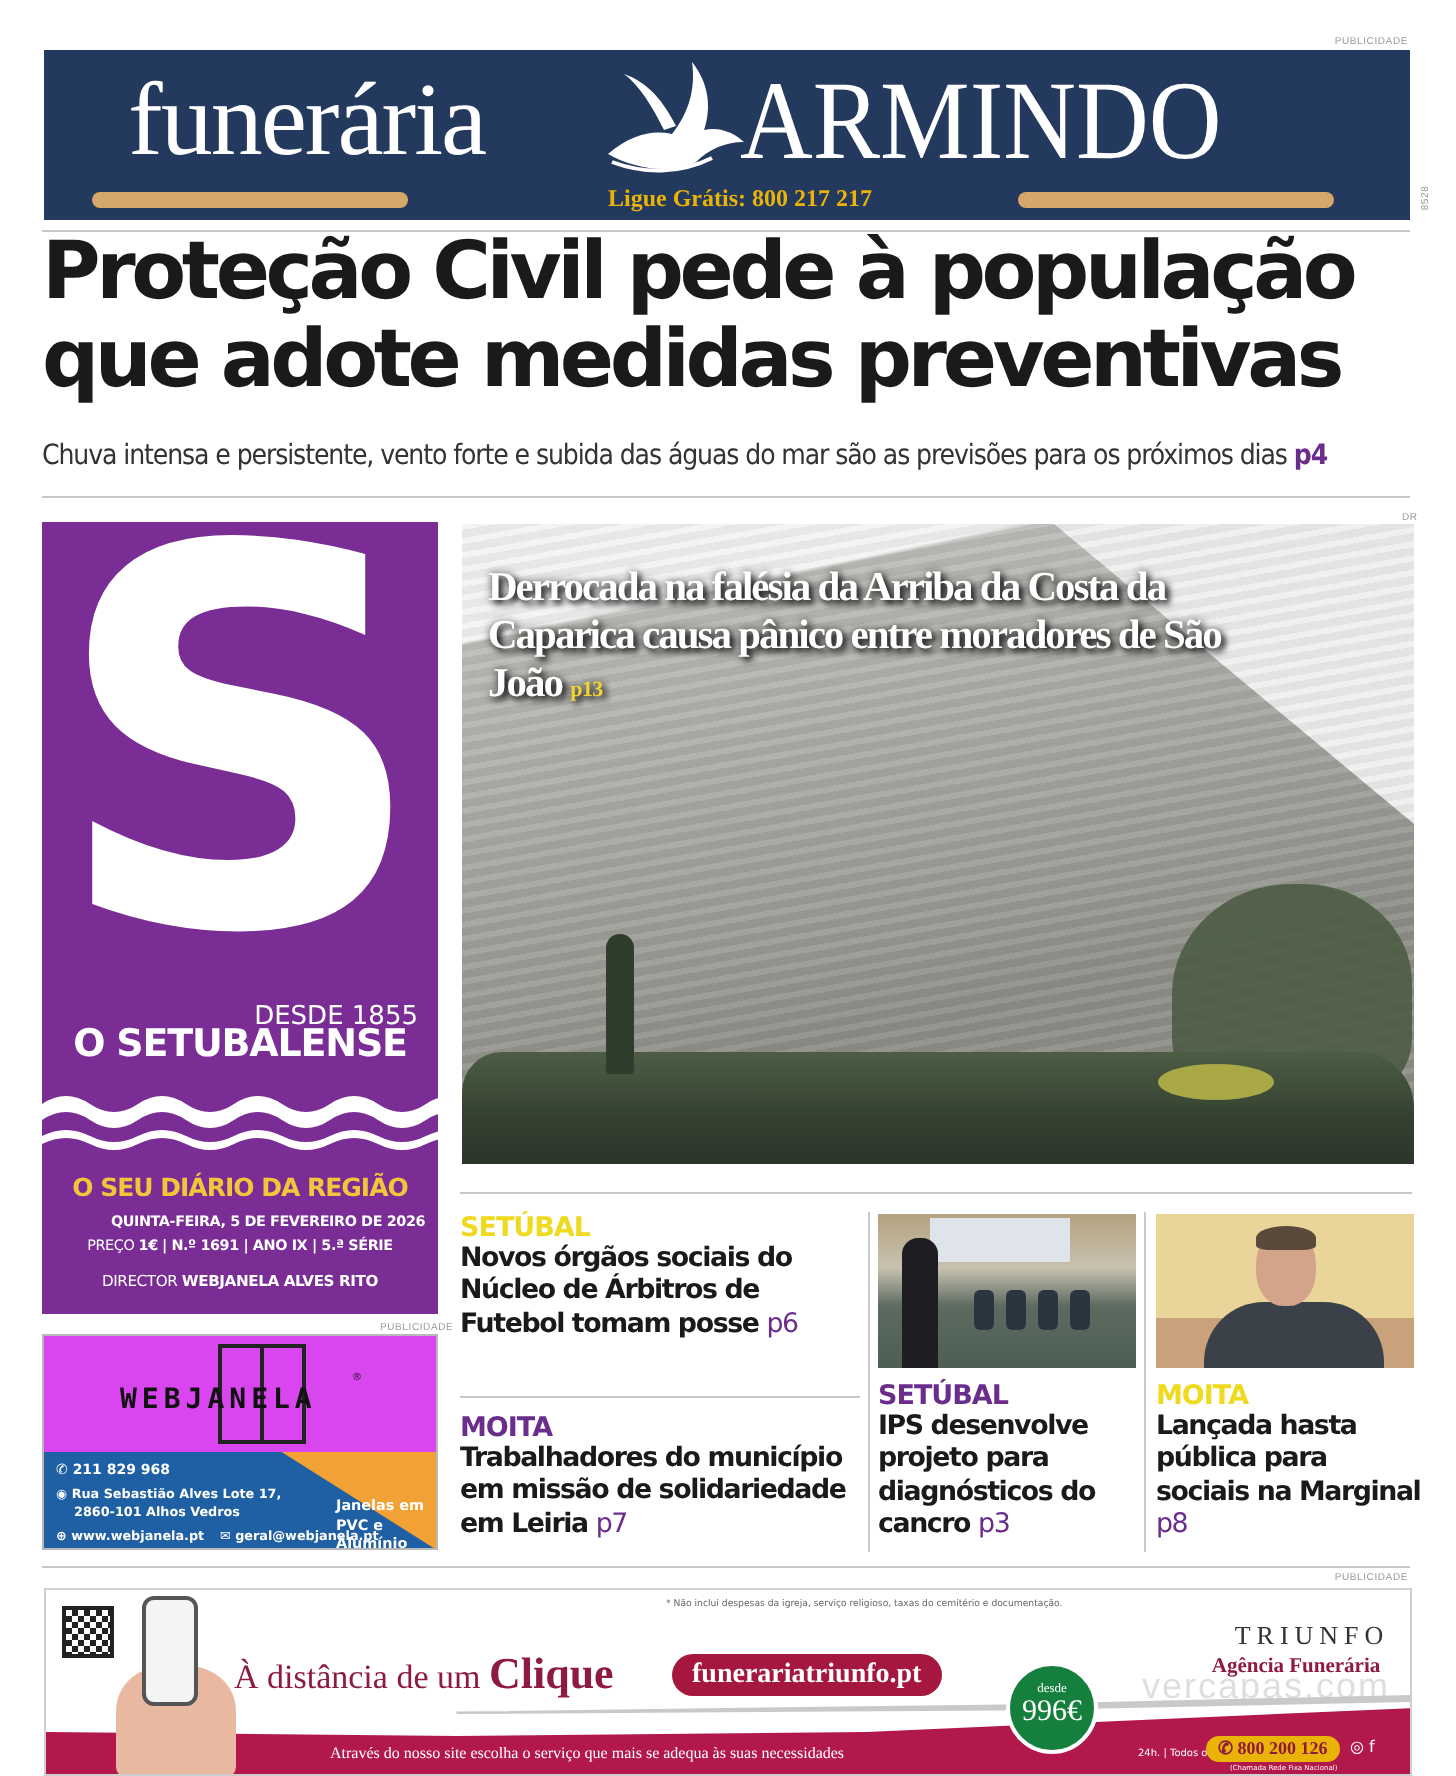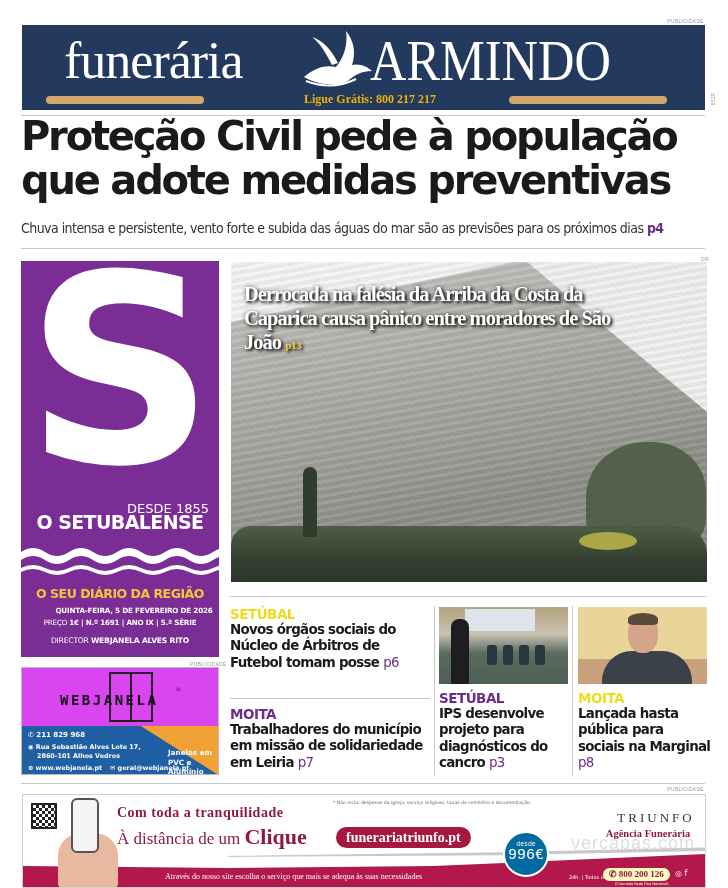--- a/index.html
+++ b/index.html
@@ -96,29 +96,29 @@
   #bottom-ad .swoosh { position: absolute; left: 0; top: 55px; width: 684px; height: 40px; background: #b3184a; clip-path: polygon(0 40%, 30% 45%, 60% 40%, 100% 10%, 100% 100%, 0 100%); }
   #bottom-ad .swoosh2 { position: absolute; left: 0; top: 50px; width: 684px; height: 12px; background: #c9c9c9; clip-path: polygon(30% 90%, 70% 60%, 100% 20%, 100% 50%, 70% 85%, 30% 100%); }
   #bottom-ad .qr { position: absolute; left: 8px; top: 8px; width: 26px; height: 26px; background: repeating-conic-gradient(#222 0 25%, #fff 0 50%) 0 0/6px 6px; border: 2px solid #222; }
   #bottom-ad .phone-mock { position: absolute; left: 48px; top: 3px; width: 28px; height: 55px; border-radius: 6px; border: 2px solid #555; background: #f4f4f4; }
   #bottom-ad .hand { position: absolute; left: 35px; top: 38px; width: 60px; height: 56px; background: #e8b9a0; border-radius: 40% 40% 10% 10%; }
   #bottom-ad .line1 { position: absolute; left: 94px; top: 10px; font-family: "Liberation Serif", serif; font-weight: bold; font-size: 14px; color: #8e1b3f; letter-spacing: 0.5px; }
   #bottom-ad .line2 { position: absolute; left: 94px; top: 29px; font-family: "Liberation Serif", serif; font-size: 17px; color: #8e1b3f; }
   #bottom-ad .line2 b { font-size: 22px; }
   #bottom-ad .url { position: absolute; left: 313px; top: 32px; height: 21px; padding: 0 10px; border-radius: 11px; background: #a5173f; color: #fff; font-family: "Liberation Serif", serif; font-weight: bold; font-size: 14px; line-height: 21px; }
   #bottom-ad .disclaimer { position: absolute; left: 310px; top: 5px; font-size: 4.6px; color: #666; }
-  #bottom-ad .badge { position: absolute; left: 480px; top: 36px; width: 46px; height: 46px; border-radius: 50%; background: #0369a1; border: 2px solid #fff; color: #fff; text-align: center; font-family: Liberation Mono, monospace; }
+  #bottom-ad .badge { position: absolute; left: 480px; top: 36px; width: 46px; height: 46px; border-radius: 50%; background: #15803d; border: 2px solid #fff; color: #fff; text-align: center; font-family: Liberation Serif, serif; }
   #bottom-ad .badge .desde { font-size: 6.5px; display: block; margin-top: 8px; }
   #bottom-ad .badge .price { font-size: 15px; display: block; line-height: 16px; }
   #bottom-ad .triunfo { position: absolute; left: 588px; top: 15px; width: 90px; text-align: center; font-family: "Liberation Serif", serif; font-size: 13px; letter-spacing: 3px; color: #333; }
   #bottom-ad .agencia { position: absolute; left: 570px; top: 33px; width: 110px; text-align: center; font-family: "Liberation Serif", serif; font-weight: bold; font-size: 10.5px; color: #8e1b3f; }
   #bottom-ad .watermark { position: absolute; left: 548px; top: 38px; font-family: "Liberation Sans", sans-serif; font-size: 18px; color: rgba(200,200,200,0.6); letter-spacing: 1px; }
   #bottom-ad .footer-left { position: absolute; left: 94px; top: 77px; font-family: "Liberation Serif", serif; font-size: 8px; color: #fff; margin-left: 48px; }
   #bottom-ad .hours { position: absolute; left: 546px; top: 79px; font-size: 5px; color: #fff; }
-  #bottom-ad .phone-pill { position: absolute; left: 580px; top: 73px; height: 13px; padding: 0 6px; border-radius: 7px; background: #fef9c3; color: #8e1b3f; font-family: "Liberation Serif", serif; font-weight: bold; font-size: 9px; line-height: 13px; }
+  #bottom-ad .phone-pill { position: absolute; left: 580px; top: 73px; height: 13px; padding: 0 6px; border-radius: 7px; background: #eab308; color: #8e1b3f; font-family: "Liberation Serif", serif; font-weight: bold; font-size: 9px; line-height: 13px; }
   #bottom-ad .social { position: absolute; left: 652px; top: 74px; font-size: 8px; color: #fff; }
   #bottom-ad .fixed { position: absolute; left: 592px; top: 87px; font-size: 3.5px; color: #fff; }
 </style>
 </head>
 <body>
 
 <div class="abs tiny" id="top-ad-label">PUBLICIDADE</div>
 <div class="abs" id="top-ad">
   <div class="brand-left">funerária</div>
   <svg class="dove" viewBox="0 0 80 62">
@@ -262,21 +262,20 @@
 
 <div class="rule" style="left:21px; top:783px; width:684px;"></div>
 
 <div class="abs tiny" id="bottom-label">PUBLICIDADE</div>
 <div class="abs" id="bottom-ad">
   <div class="swoosh2"></div>
   <div class="swoosh"></div>
   <div class="qr"></div>
   <div class="hand"></div>
   <div class="phone-mock"></div>
-  <div class="line1">Com toda a tranquilidade</div>
   <div class="line2">
     <span>À distância de um</span>
     <b>Clique</b>
   </div>
   <div class="disclaimer">* Não inclui despesas da igreja, serviço religioso, taxas do cemitério e documentação.</div>
   <div class="url">funerariatriunfo.pt</div>
   <div class="badge">
     <span class="desde">desde</span>
     <span class="price">996€</span>
   </div>

